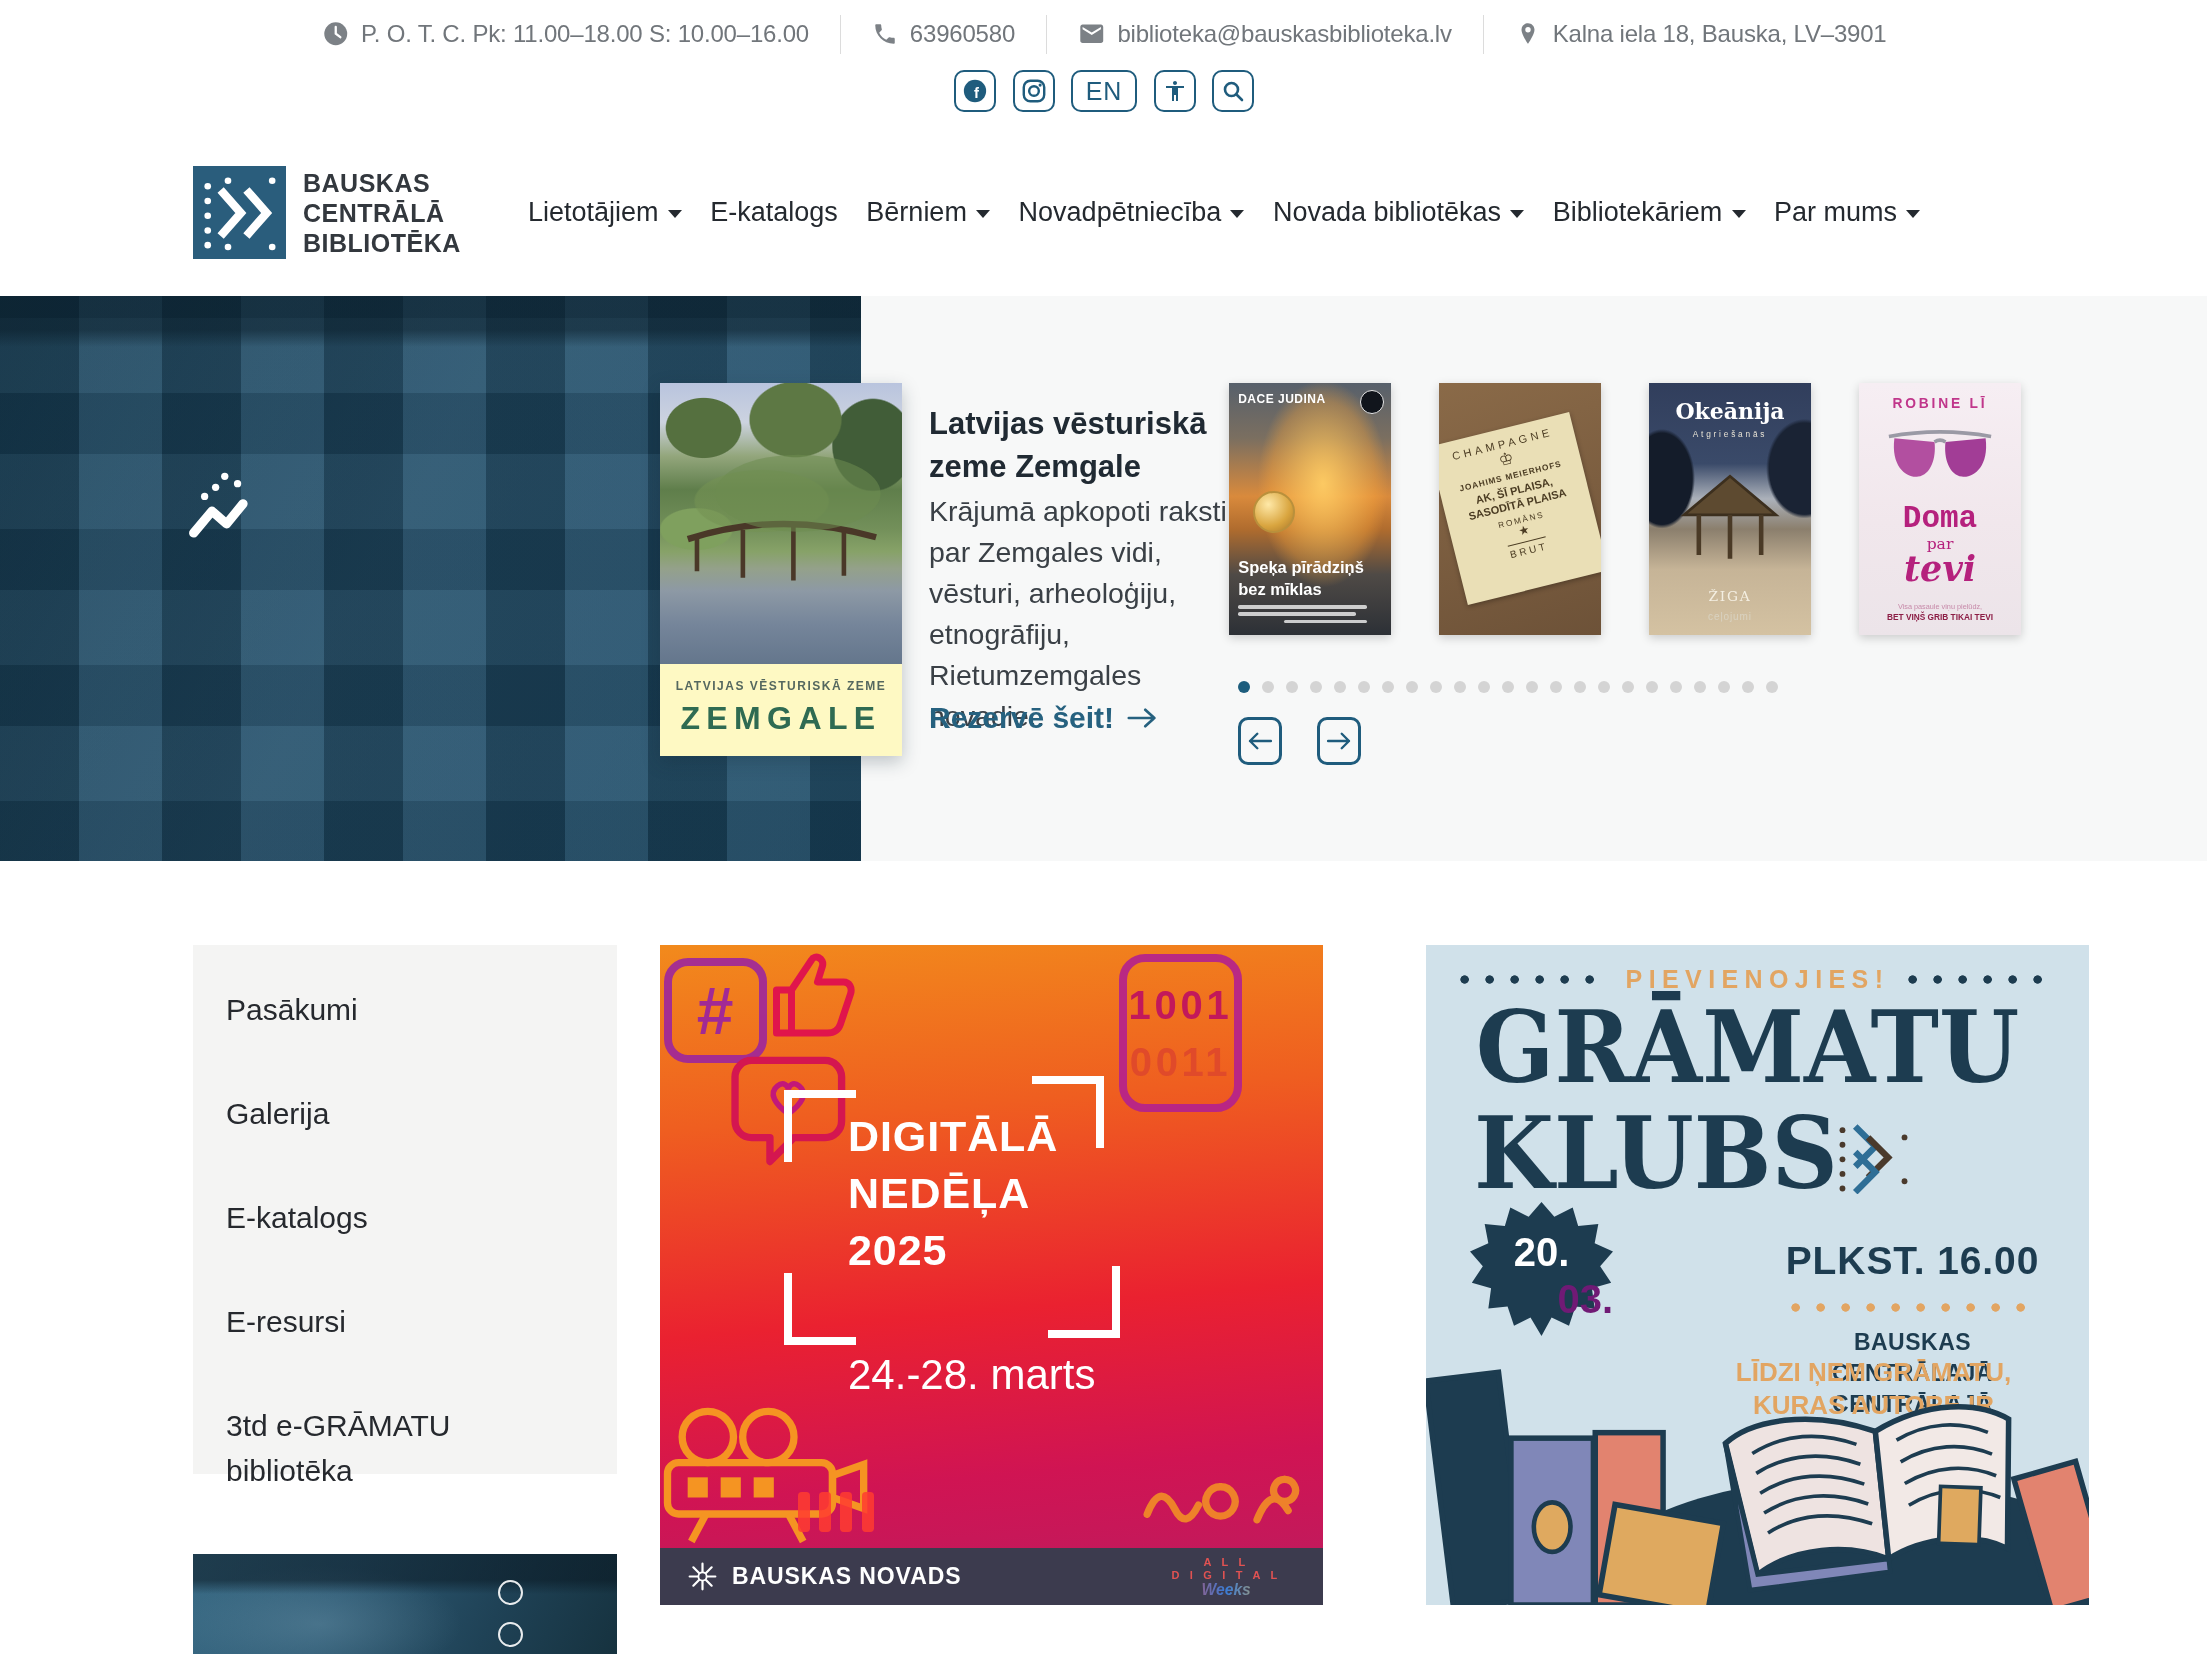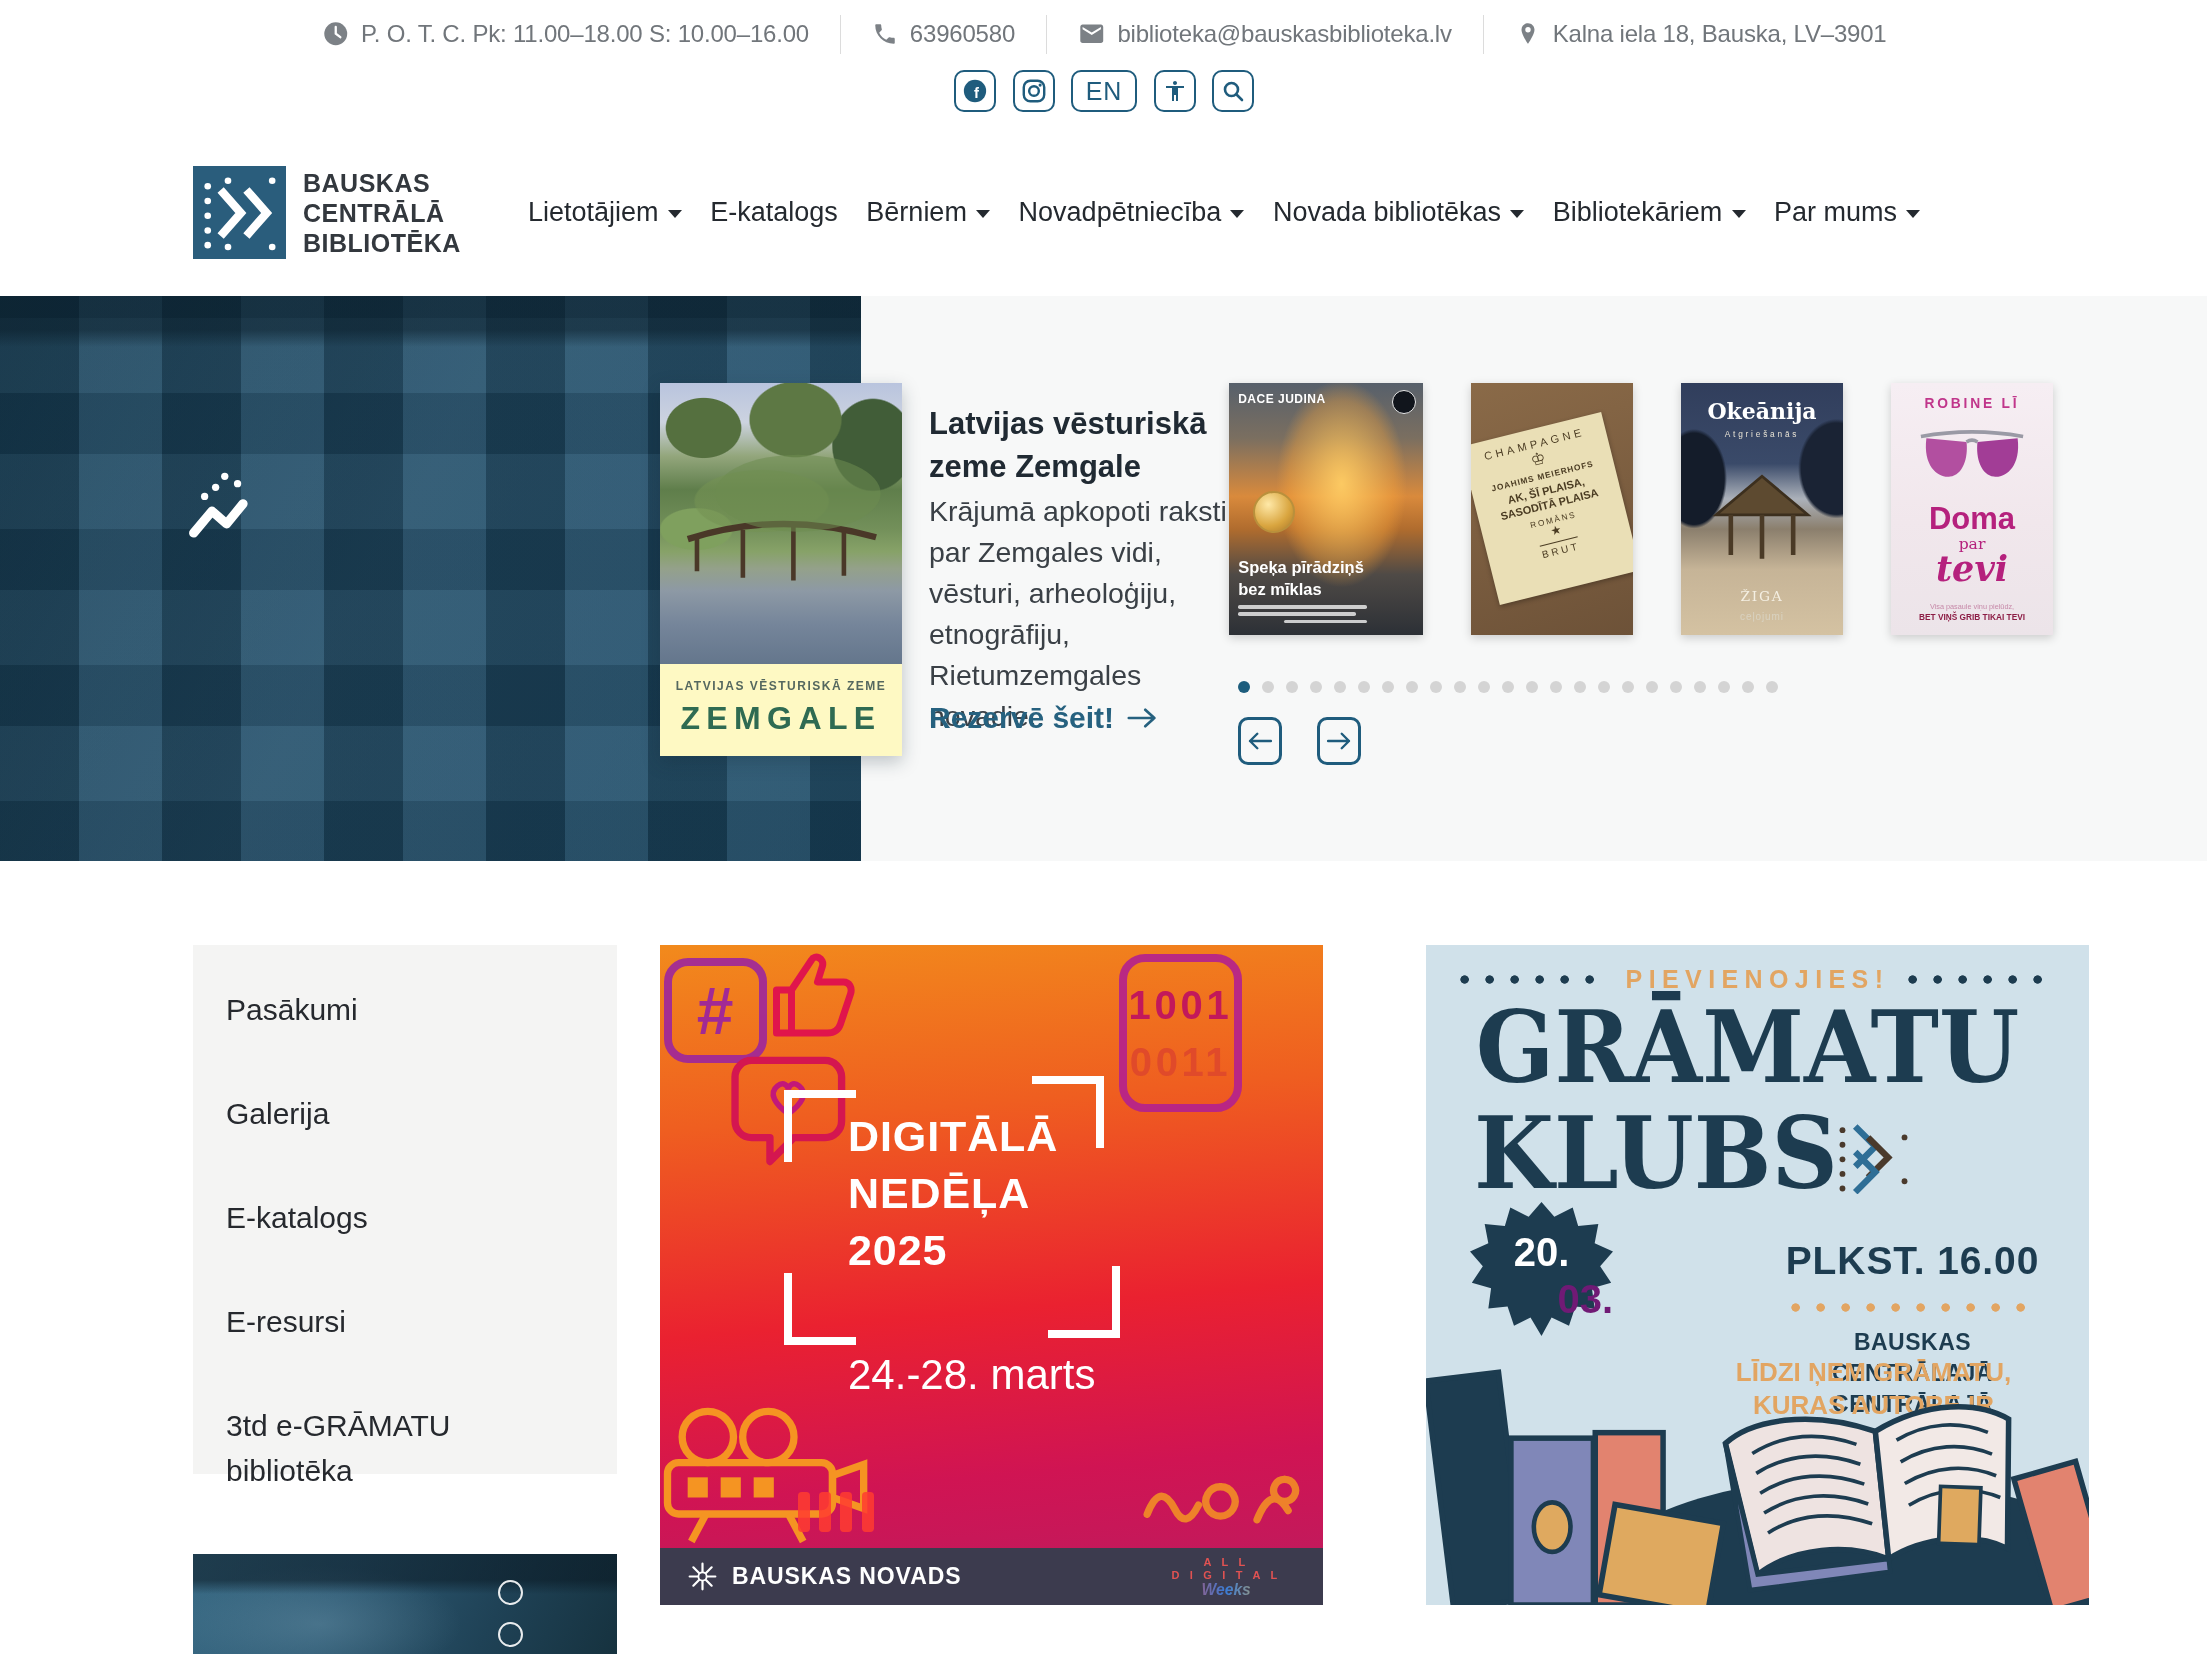--- a/index.html
+++ b/index.html
@@ -51,21 +51,21 @@
   .feat-title{position:absolute;left:929px;top:106px;font-size:31px;font-weight:700;color:#202a33;line-height:43px;}
   .feat-desc{position:absolute;left:929px;top:195px;width:323px;font-size:28.5px;color:#3a4046;line-height:41px;}
   .feat-link{position:absolute;left:929px;top:405px;display:flex;align-items:center;gap:13px;font-size:30px;font-weight:700;color:#26617f;cursor:pointer;text-decoration:none;}
 
   .covers{position:absolute;left:1229px;top:87px;display:flex;gap:48px;}
   .cover{position:relative;width:162px;height:252px;box-shadow:0 2.8px 9.2px rgba(0,0,0,.18);overflow:hidden;cursor:pointer;}
 
   
   .c1{background-image:
       radial-gradient(87px 138px at 58% 40%, rgba(255,205,100,.95), rgba(255,170,60,.35) 60%, transparent 75%),
-      linear-gradient(180deg,#57606b 0%,#7b6f60 22%,#d98a3c 45%,#b06c2e 58%,#4f4a46 76%,#2c3036 100%); padding-left: 32px;}
+      linear-gradient(180deg,#57606b 0%,#7b6f60 22%,#d98a3c 45%,#b06c2e 58%,#4f4a46 76%,#2c3036 100%);}
   .c1-author{position:absolute;left:9.2px;top:9.2px;color:#fff;font-size:12px;font-weight:700;letter-spacing:0.5px;}
   .c1-badge{position:absolute;right:7.3px;top:7.3px;width:24px;height:24px;border-radius:50%;background:#11151c;border:1.8px solid #e8e8e8;box-sizing:border-box;}
   .c1-coin{position:absolute;left:24px;top:108px;width:42px;height:42px;border-radius:50%;background:radial-gradient(circle at 35% 30%,#ffe9a8,#d9a53f 60%,#a8762a);border:2.8px solid #b9903c;box-sizing:border-box;}
   .c1-title{position:absolute;left:9.2px;top:173px;color:#fff;font-size:16.5px;font-weight:700;line-height:22px;}
   .c1-lines{position:absolute;left:9.2px;top:222px;}
   .c1-lines i{display:block;height:3.7px;background:rgba(255,255,255,.75);margin-bottom:3.7px;border-radius:1.8px;}
   .c1-lines i:nth-child(1){width:129px;}.c1-lines i:nth-child(2){width:118px;}.c1-lines i:nth-child(3){width:83px;margin-left:46px;}
 
   
   .c2{background:linear-gradient(160deg,#8a6a48 0%,#7c5e40 50%,#6d5238 100%);}
@@ -86,21 +86,21 @@
   .c3-title{position:absolute;left:0;top:14.7px;width:100%;text-align:center;color:#fff;font-family:"DejaVu Serif",serif;font-size:22px;font-weight:700;}
   .c3-sub{position:absolute;left:0;top:46px;width:100%;text-align:center;color:#e8e3d5;font-size:8.3px;letter-spacing:2.8px;}
   .c3-hut{position:absolute;left:26px;top:84px;}
   .c3-author{position:absolute;left:0;bottom:31px;width:100%;text-align:center;color:#f4efe2;font-family:"DejaVu Serif",serif;font-size:13.8px;letter-spacing:1.8px;}
   .c3-series{position:absolute;left:0;bottom:13px;width:100%;text-align:center;color:#d9d2c0;font-size:10px;letter-spacing:0.9px;}
 
   
   .c4{background:linear-gradient(180deg,#f6eef3 0%,#f1e7ec 55%,#ece4e9 100%);}
   .c4-author{position:absolute;left:0;top:13px;width:100%;text-align:center;color:#c0368b;font-size:13.8px;font-weight:700;letter-spacing:2.8px;}
   .c4-glasses{position:absolute;left:22px;top:37px;}
-  .c4-t1{position:absolute;left:0;top:118px;width:100%;text-align:center;color:#b5217d;font-family:Liberation Sans, sans-serif;font-size:31px;font-weight:700;}
+  .c4-t1{position:absolute;left:0;top:118px;width:100%;text-align:center;color:#b5217d;font-family:Liberation Mono, monospace;font-size:31px;font-weight:700;}
   .c4-t2{position:absolute;left:0;top:152px;width:100%;text-align:center;color:#b5217d;font-family:"DejaVu Serif",serif;font-size:15.6px;}
   .c4-t3{position:absolute;left:0;top:165px;width:100%;text-align:center;color:#b5217d;font-family:"DejaVu Serif",serif;font-size:35px;font-weight:700;font-style:italic;}
   .c4-sm{position:absolute;left:0;top:219px;width:100%;text-align:center;color:#c78aa9;font-size:7.3px;}
   .c4-tag{position:absolute;left:0;top:229px;width:100%;text-align:center;color:#8c1d45;font-size:8.3px;font-weight:700;}
 
   .dots{position:absolute;left:1238px;top:385px;display:flex;gap:12px;}
   .dot{width:12px;height:12px;border-radius:50%;background:#d4d4d4;cursor:pointer;}
   .dot.active{background:#1d5d7d;}
   .carousel-btns{position:absolute;left:1238px;top:421px;display:flex;gap:35px;}
   .cbtn{width:44px;height:48px;border:3.2px solid #1f5c7d;border-radius:10px;background:transparent;display:flex;align-items:center;justify-content:center;cursor:pointer;box-sizing:border-box;}

